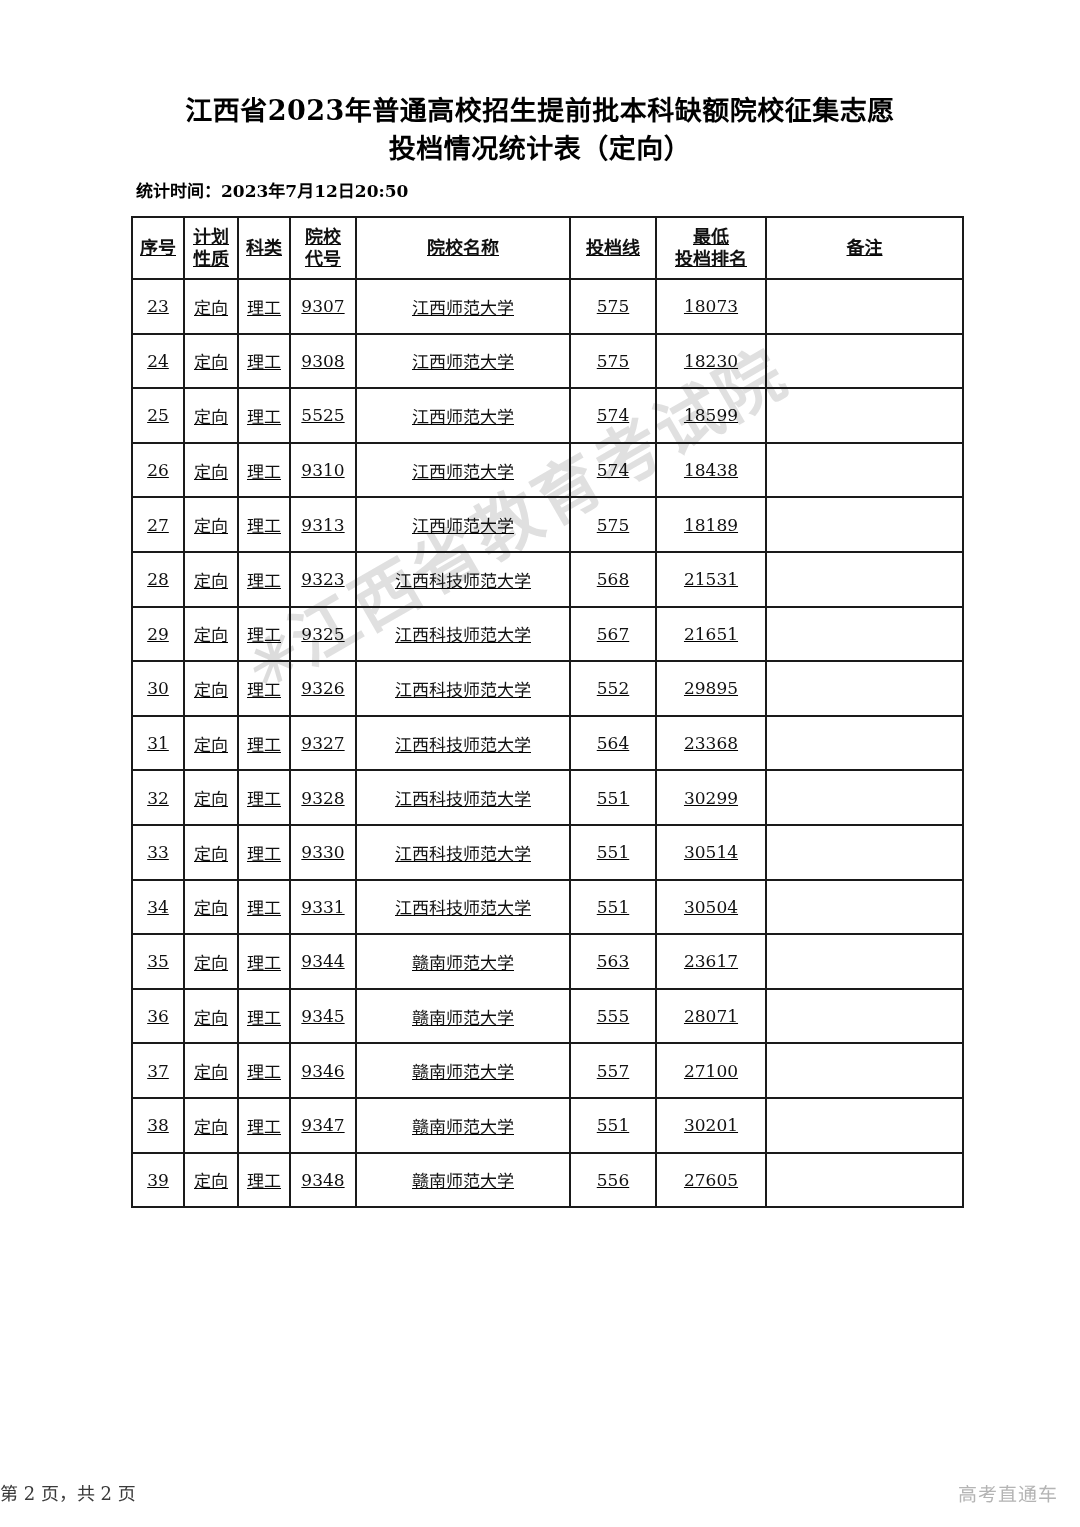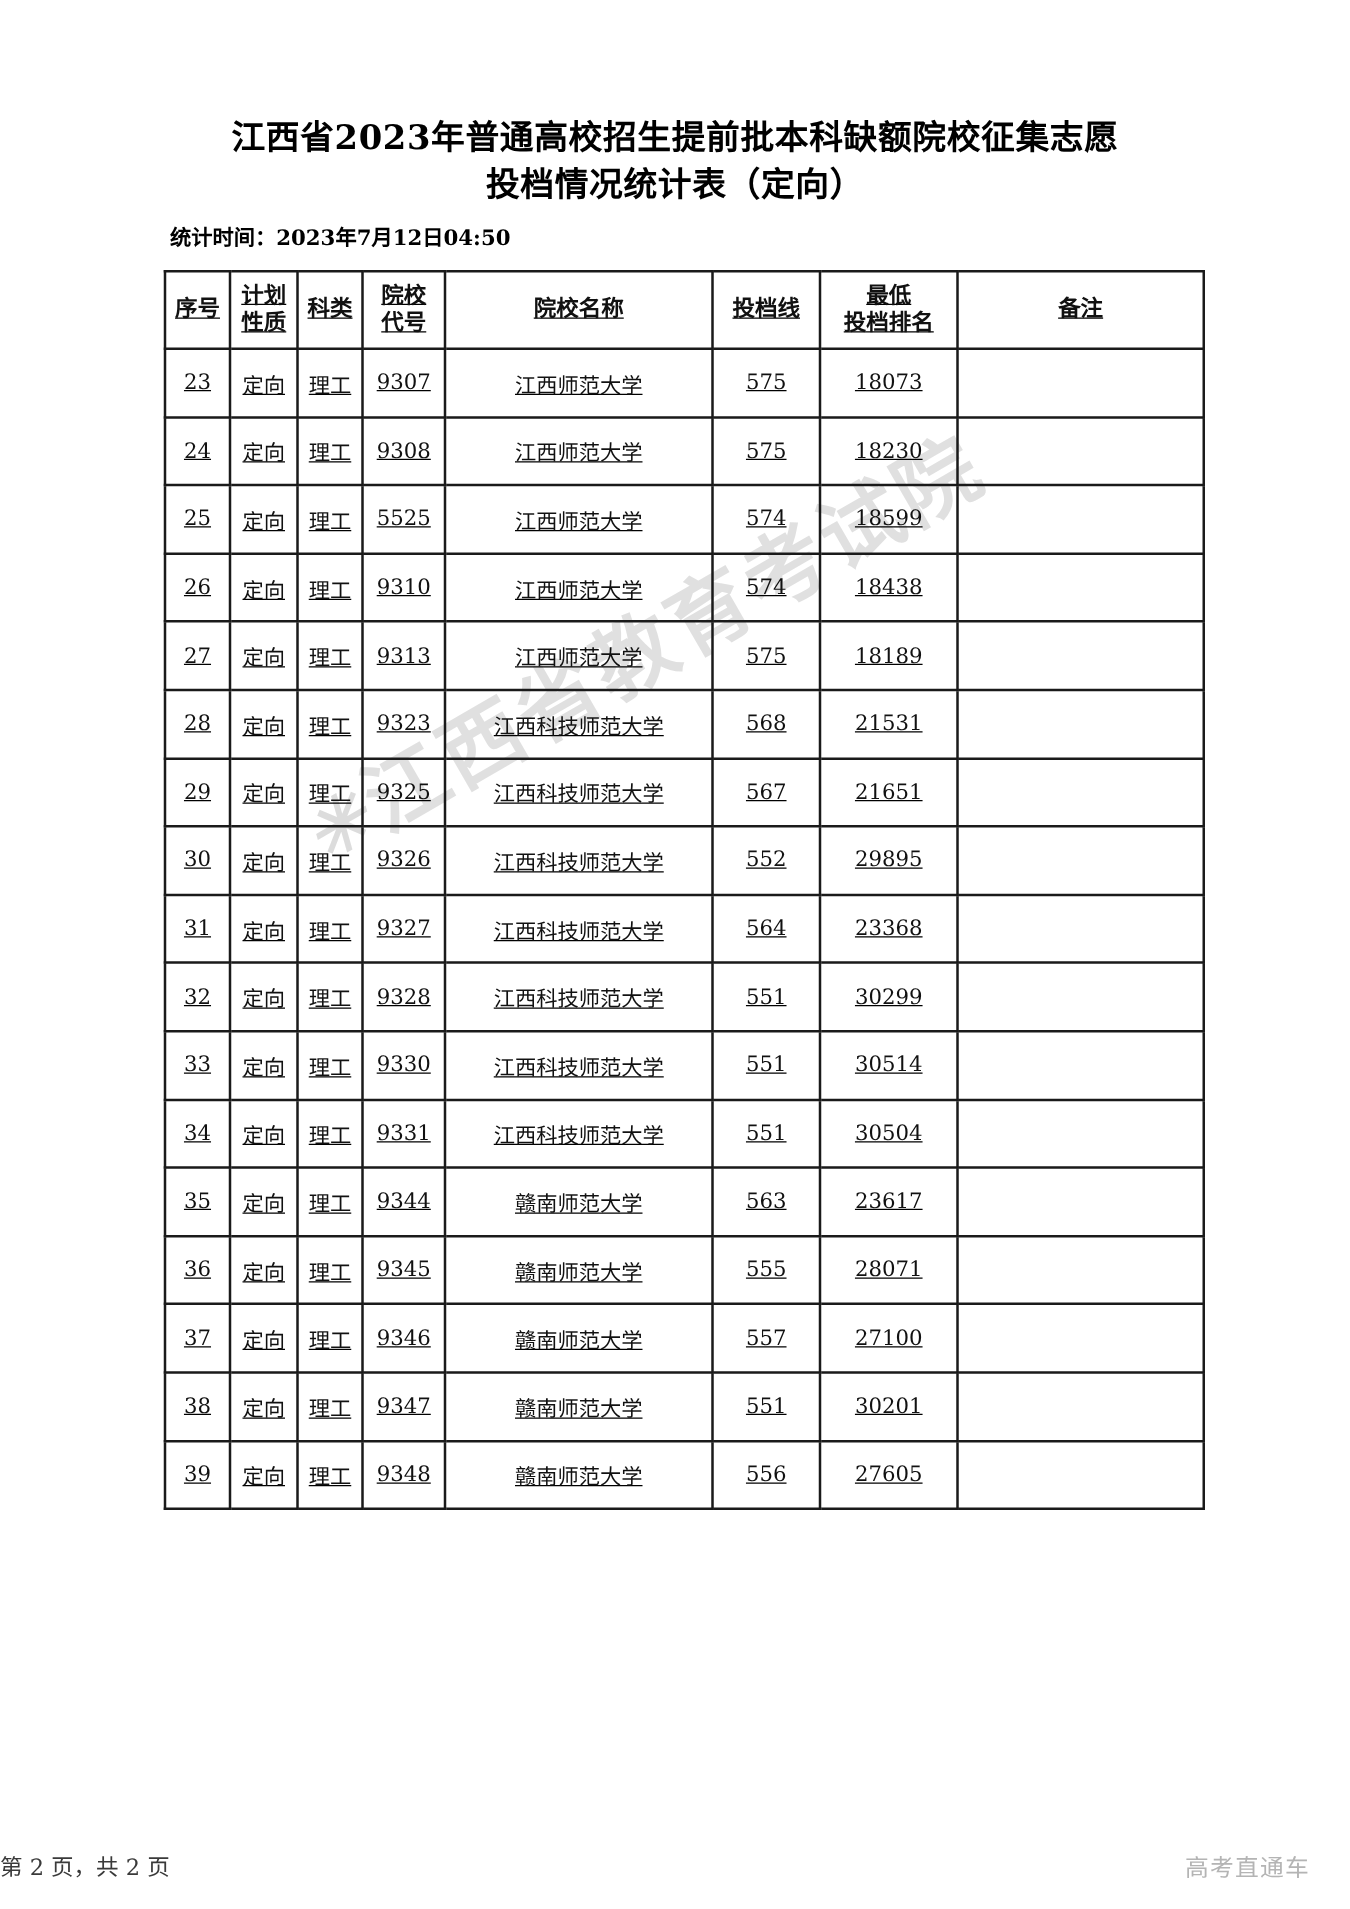--- a/index.html
+++ b/index.html
@@ -169,39 +169,39 @@
     left: 0;
     top: 1479px;
     width: 1080px;
     text-align: left;
     font-family: "DejaVu Serif", "Liberation Serif", serif;
     font-size: 18px;
     color: #3a3a3a;
   }
   .footer-brand {
     position: absolute;
-    right: 32px;
+    right: 22px;
     top: 1479px;
     font-family: "DejaVu Sans", "Liberation Sans", sans-serif;
     font-size: 19px;
     color: #b4b4b4;
     letter-spacing: 1px;
   }
 </style>
 </head>
 <body>
 
 <div class="page">
 
   <div class="title-block">
     <div class="title-line">江西省2023年普通高校招生提前批本科缺额院校征集志愿</div>
     <div class="title-line">投档情况统计表（定向）</div>
   </div>
 
-  <div class="stat-time">统计时间：2023年7月12日04:50</div>
+  <div class="stat-time">统计时间：2023年7月12日20:50</div>
 
   <div class="watermark">
     <span class="watermark-logo">✳</span>
     <span class="watermark-text">江西省教育考试院</span>
   </div>
 
   <div class="table-wrap">
     <table class="main">
       <colgroup>
         <col class="c-seq">

